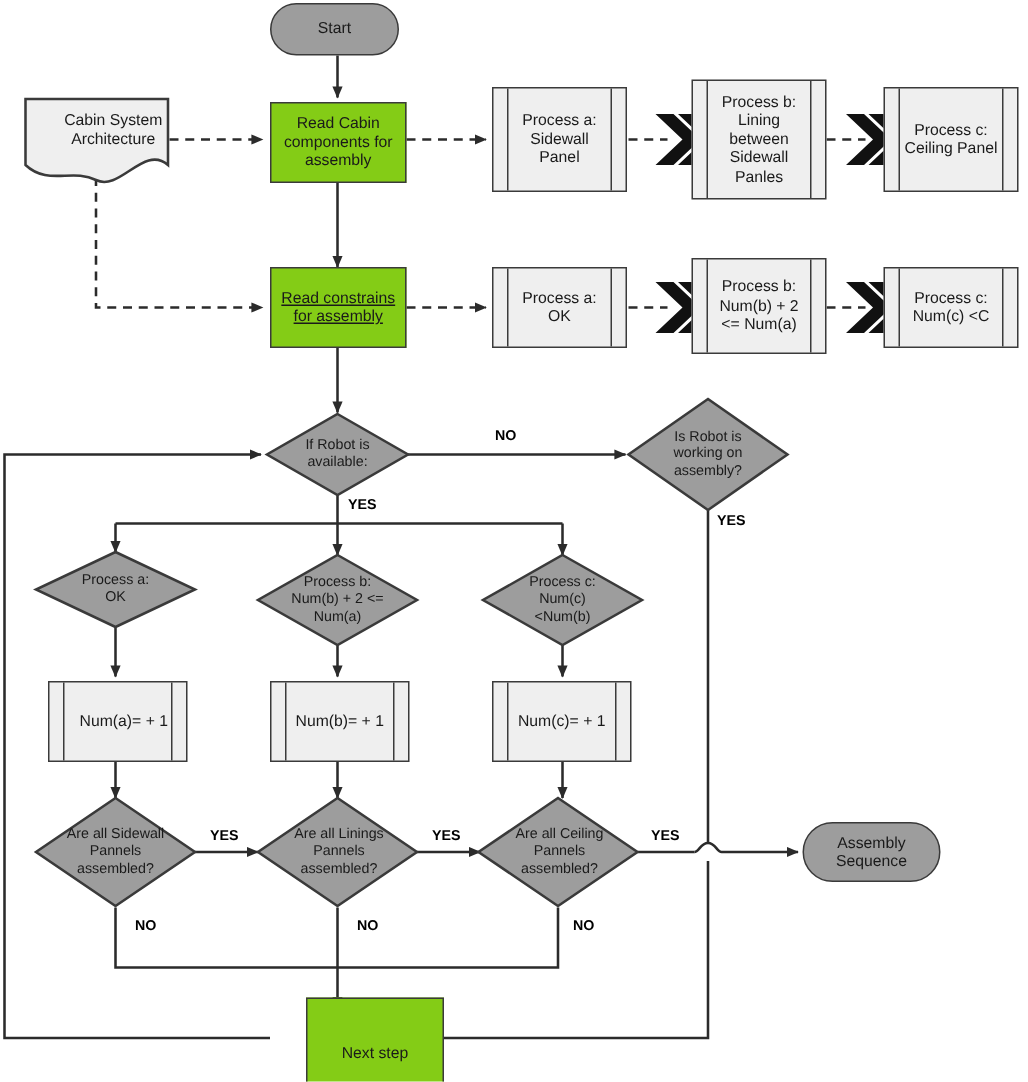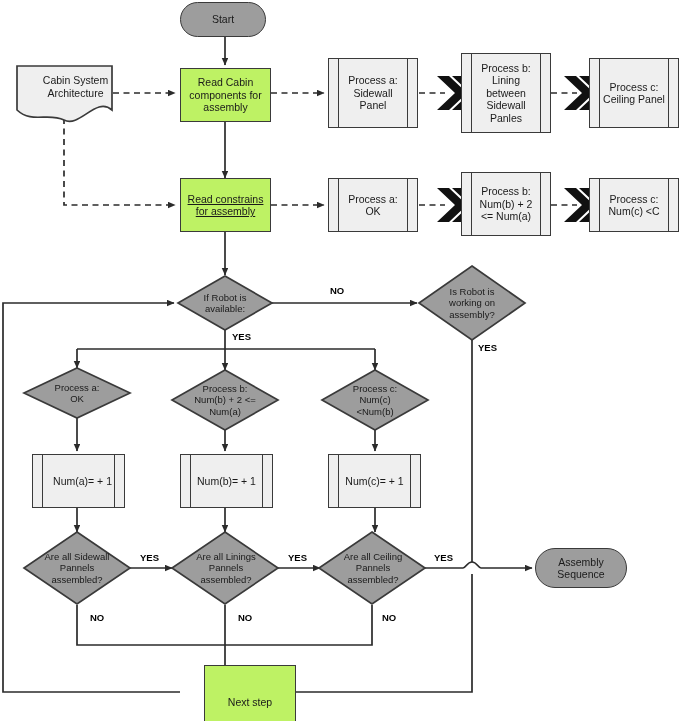--- a/index.html
+++ b/index.html
@@ -10,21 +10,21 @@
 
   .node{position:absolute;box-sizing:border-box;display:flex;
         align-items:center;justify-content:center;text-align:center;
         color:#1a1a1a;line-height:1.18;}
 
   
   .term{background:#9d9d9d;border:1.6px solid #3a3a3a;border-radius:999px;
         font-size:10.5px;}
 
   
-  .proc{background:#bef264;border:1.6px solid #3a3a3a;font-size:10.5px;}
+  .proc{background:#84cc16;border:1.6px solid #3a3a3a;font-size:10.5px;}
 
   
   .pdp{background:#efefef;border:1.6px solid #3a3a3a;font-size:10.5px;}
   .pdp::before,.pdp::after{content:"";position:absolute;top:0;bottom:0;
         width:0px;border-left:1.6px solid #3a3a3a;}
   .pdp::before{left:9px;}
   .pdp::after{right:9px;}
   .pdp .txt{position:relative;z-index:2;padding:0 12px;}
 
   

